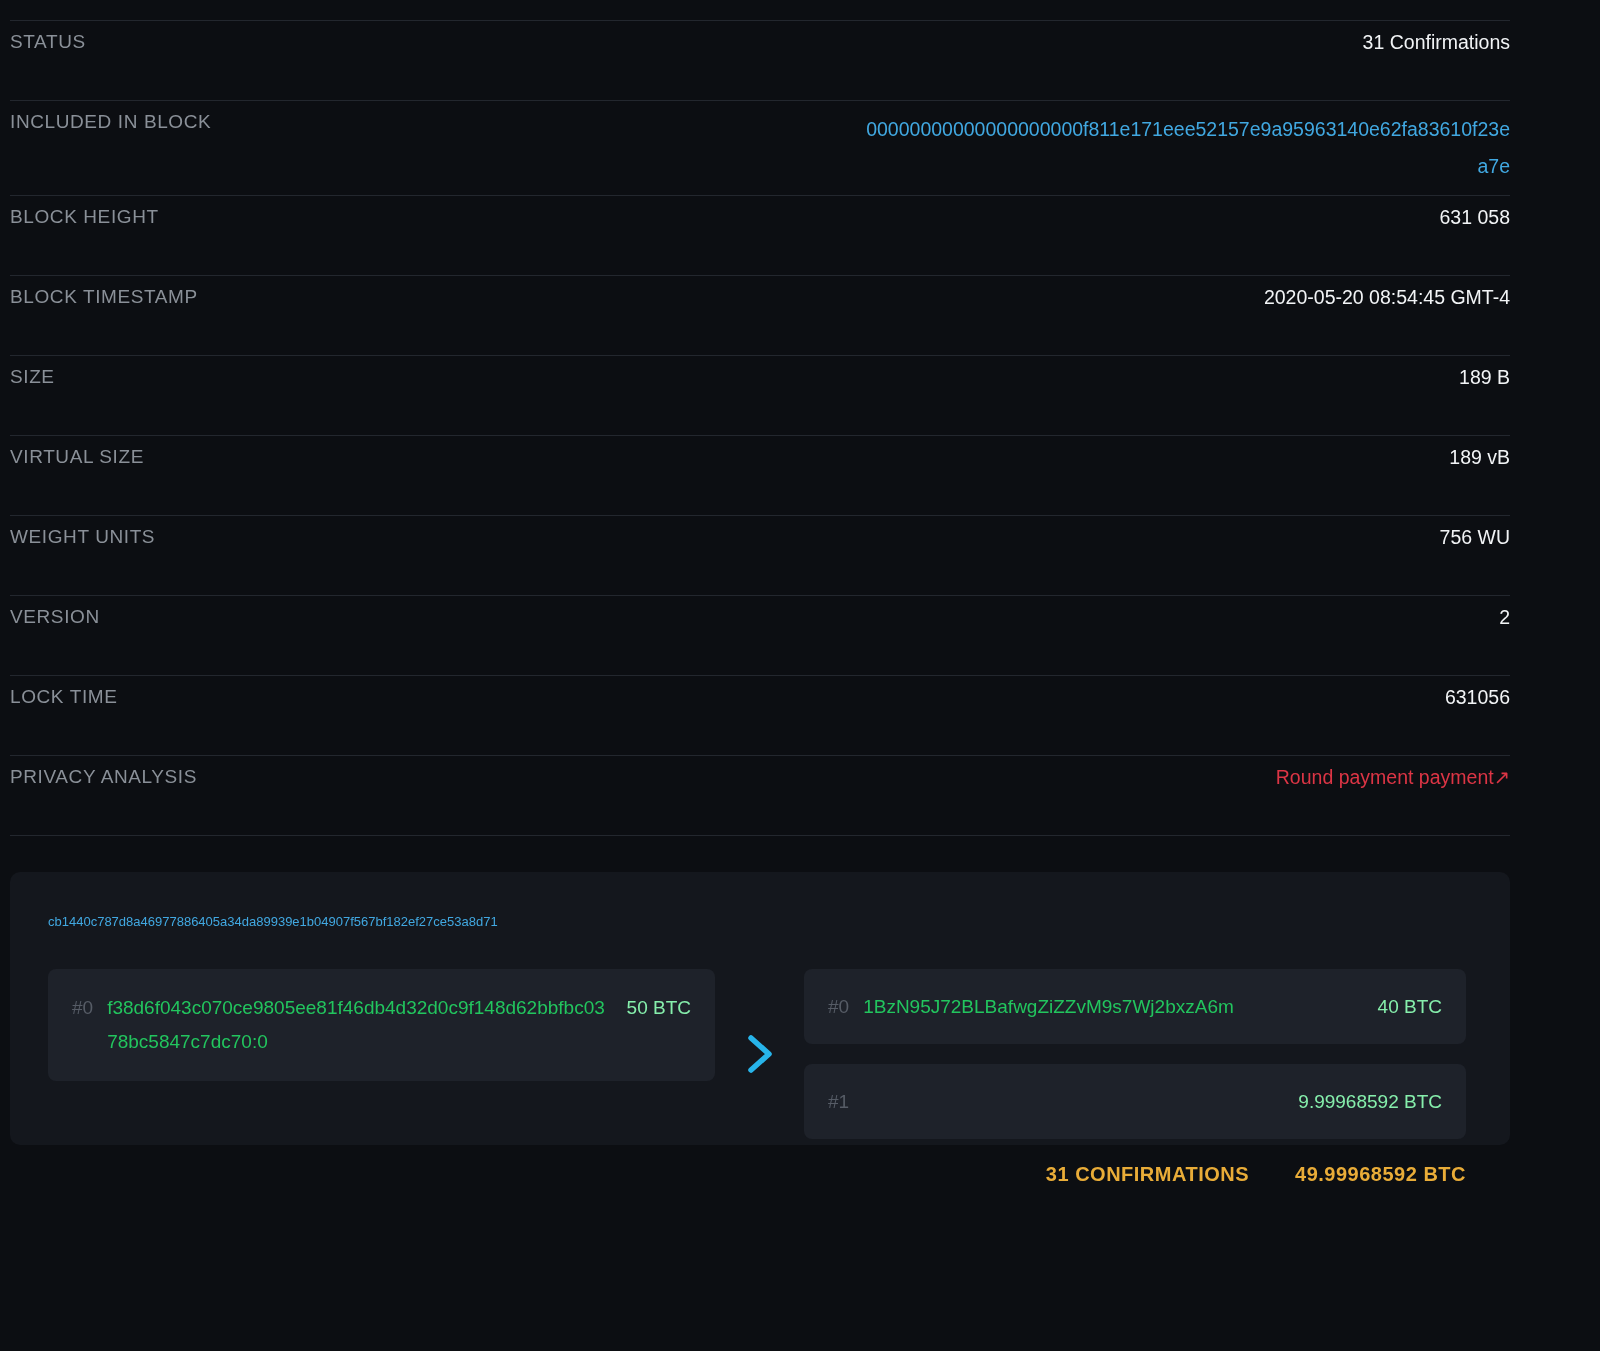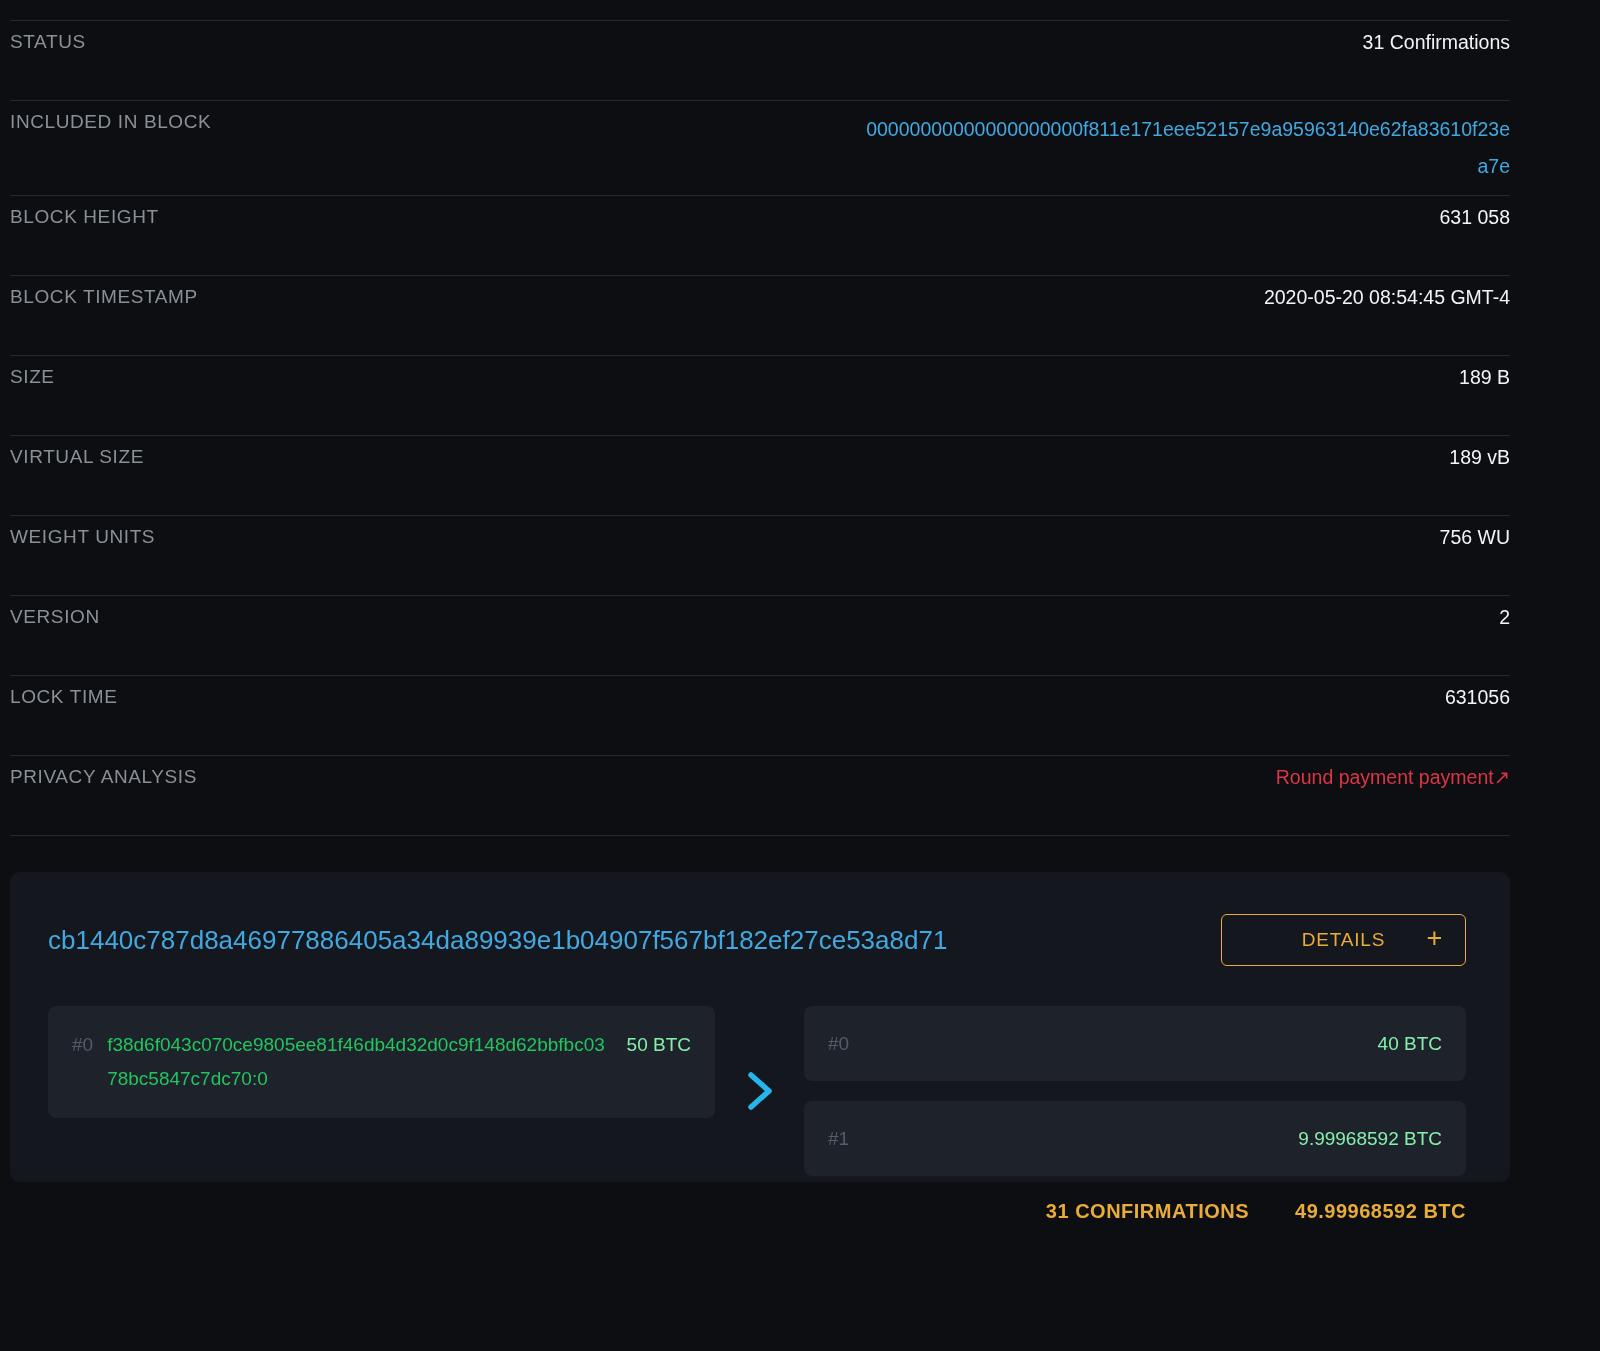--- a/index.html
+++ b/index.html
@@ -29,21 +29,21 @@
     word-break:break-all; line-height:37px; font-weight:500;
   }
   .kind-danger    { color:#dc3545; cursor:pointer; }
 
   
   .tx-card {
     margin-top:36px; background:#14171d; border-radius:10px;
     padding:42px 44px 6px 38px; width:1500px;
   }
   .tx-header { display:flex; justify-content:space-between; align-items:center; }
-  .txid { color:#41a8e1; font-size:26px; font-weight:500; cursor:pointer; }
+  .txid { color:#41a8e1; font-size:13px; font-weight:500; cursor:pointer; }
   .details-btn {
     width:245px; height:52px; background:transparent;
     border:1px solid #e9ac38; border-radius:6px; color:#e9ac38;
     font-family:"Liberation Sans", sans-serif;
     font-size:19px; font-weight:500; letter-spacing:0.8px;
     display:flex; align-items:center; justify-content:center;
     position:relative; cursor:pointer;
   }
   .details-btn .plus {
     position:absolute; right:22px; font-size:27px; font-weight:400; top:8px;
@@ -131,44 +131,41 @@
 
     <div class="detail-row">
       <span class="row-label">PRIVACY ANALYSIS</span>
       <span class="row-value kind-danger">Round payment payment↗</span>
     </div>
   </div>
 
   <div class="tx-card">
     <div class="tx-header">
       <span class="txid">cb1440c787d8a46977886405a34da89939e1b04907f567bf182ef27ce53a8d71</span>
-      <button class="details-btn">
-        <span>DETAILS</span>
-        <span class="plus">+</span>
-      </button>
     </div>
 
     <div class="io-section">
       <div class="inputs-col" id="inputs-col">
     <div class="io-box input-box">
       <span class="io-index">#0</span>
       <span class="io-addr">f38d6f043c070ce9805ee81f46db4d32d0c9f148d62bbfbc0378bc5847c7dc70:0</span>
       <span class="io-amount">50 BTC</span>
     </div>
   </div>
 
       <div class="arrow-col">
         <svg width="30" height="44" viewBox="0 0 30 44">
           <polyline points="6,6 24,22 6,38" fill="none" stroke="#27b4ea" stroke-width="5.5" stroke-linecap="round" stroke-linejoin="round"></polyline>
         </svg>
       </div>
 
       <div class="outputs-col" id="outputs-col">
     <div class="io-box output-box">
       <span class="io-index">#0</span>
+      <span class="io-addr">1BzN95J72BLBafwgZiZZvM9s7Wj2bxzA6m</span>
       <span class="io-amount">40 BTC</span>
     </div>
 
     <div class="io-box output-box">
       <span class="io-index">#1</span>
       <span class="io-amount">9.99968592 BTC</span>
     </div>
   </div>
     </div>
   </div>

